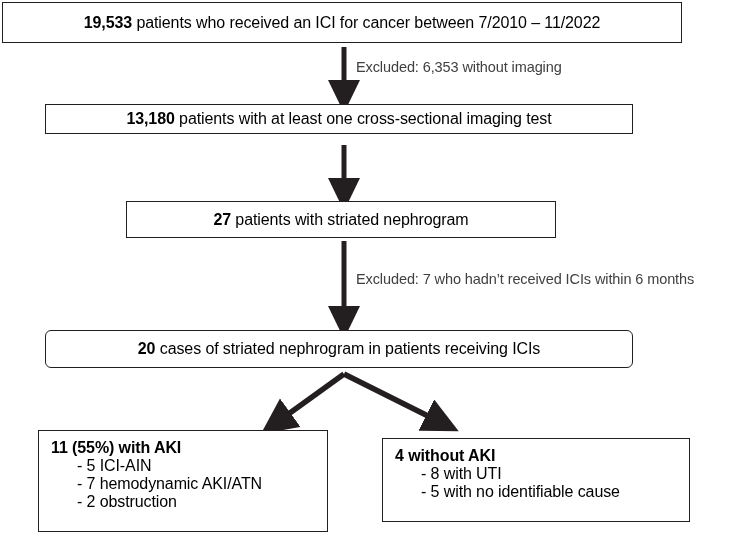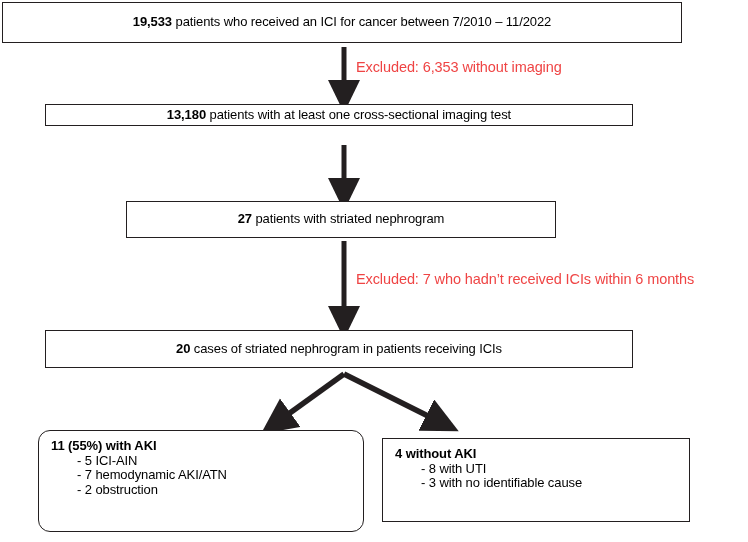--- a/index.html
+++ b/index.html
@@ -21,21 +21,21 @@
   .box {
     position: absolute;
     box-sizing: border-box;
     border: 1.5px solid #231f20;
     background: #ffffff;
     display: flex;
     align-items: center;
     justify-content: center;
   }
   .box .line {
-    font-size: 13px;
+    font-size: 16px;
     line-height: 1.12;
     white-space: nowrap;
     letter-spacing: -0.1px;
   }
   .b { font-weight: bold; }
   .box-left {
     justify-content: flex-start;
     align-items: flex-start;
     padding: 8px 10px 6px 12px;
     flex-direction: column;
@@ -45,21 +45,21 @@
   }
   .indent {
     padding-left: 26px;
     text-align: center;
   }
   .note {
     position: absolute;
     font-size: 14.5px;
     line-height: 1.1;
     white-space: nowrap;
-    color: #ef4444;
+    color: #404040;
     letter-spacing: -0.1px;
   }
   .arrow-svg {
     position: absolute;
     left: 0;
     top: 0;
     width: 748px;
     height: 542px;
     pointer-events: none;
   }
@@ -83,42 +83,42 @@
   </svg>
 
   <div class="box" style="left:2px; top:2px; width:680px; height:41px;">
     <span class="line"><span class="b">19,533</span><span> patients who received an ICI for cancer between 7/2010 – 11/2022</span></span>
   </div>
 
   <div class="note" style="left:356px; top:60px;">
     <span>Excluded: 6,353 without imaging</span>
   </div>
 
-  <div class="box" style="left:45px; top:104px; width:588px; height:22px;">
+  <div class="box" style="left:45px; top:104px; width:588px; height:30px;">
     <span class="line"><span class="b">13,180</span><span> patients with at least one cross-sectional imaging test</span></span>
   </div>
 
   <div class="box" style="left:126px; top:201px; width:430px; height:37px;text-align:center;">
     <span class="line"><span class="b">27</span><span> patients with striated nephrogram</span></span>
   </div>
 
   <div class="note" style="left:356px; top:272px;">
     <span>Excluded: 7 who hadn’t received ICIs within 6 months</span>
   </div>
 
-  <div class="box" style="left:45px; top:330px; width:588px; height:38px;">
+  <div class="box" style="left:45px; top:330px; width:588px; height:38px;border-radius:6px;">
     <span class="line"><span class="b">20</span><span> cases of striated nephrogram in patients receiving ICIs</span></span>
   </div>
 
-  <div class="box box-left" style="left:38px; top:430px; width:326px; height:102px;border-radius:12px;">
+  <div class="box box-left" style="left:38px; top:430px; width:290px; height:102px;">
     <span class="line b">11 (55%) with AKI</span>
     <span class="line indent">- 5 ICI-AIN</span>
     <span class="line indent">- 7 hemodynamic AKI/ATN</span>
     <span class="line indent">- 2 obstruction</span>
   </div>
 
   <div class="box box-left" style="left:382px; top:438px; width:308px; height:84px;">
     <span class="line b">4 without AKI</span>
     <span class="line indent">- 8 with UTI</span>
-    <span class="line indent">- 3 with no identifiable cause</span>
+    <span class="line indent">- 5 with no identifiable cause</span>
   </div>
 
 </div>
 
 </body></html>

